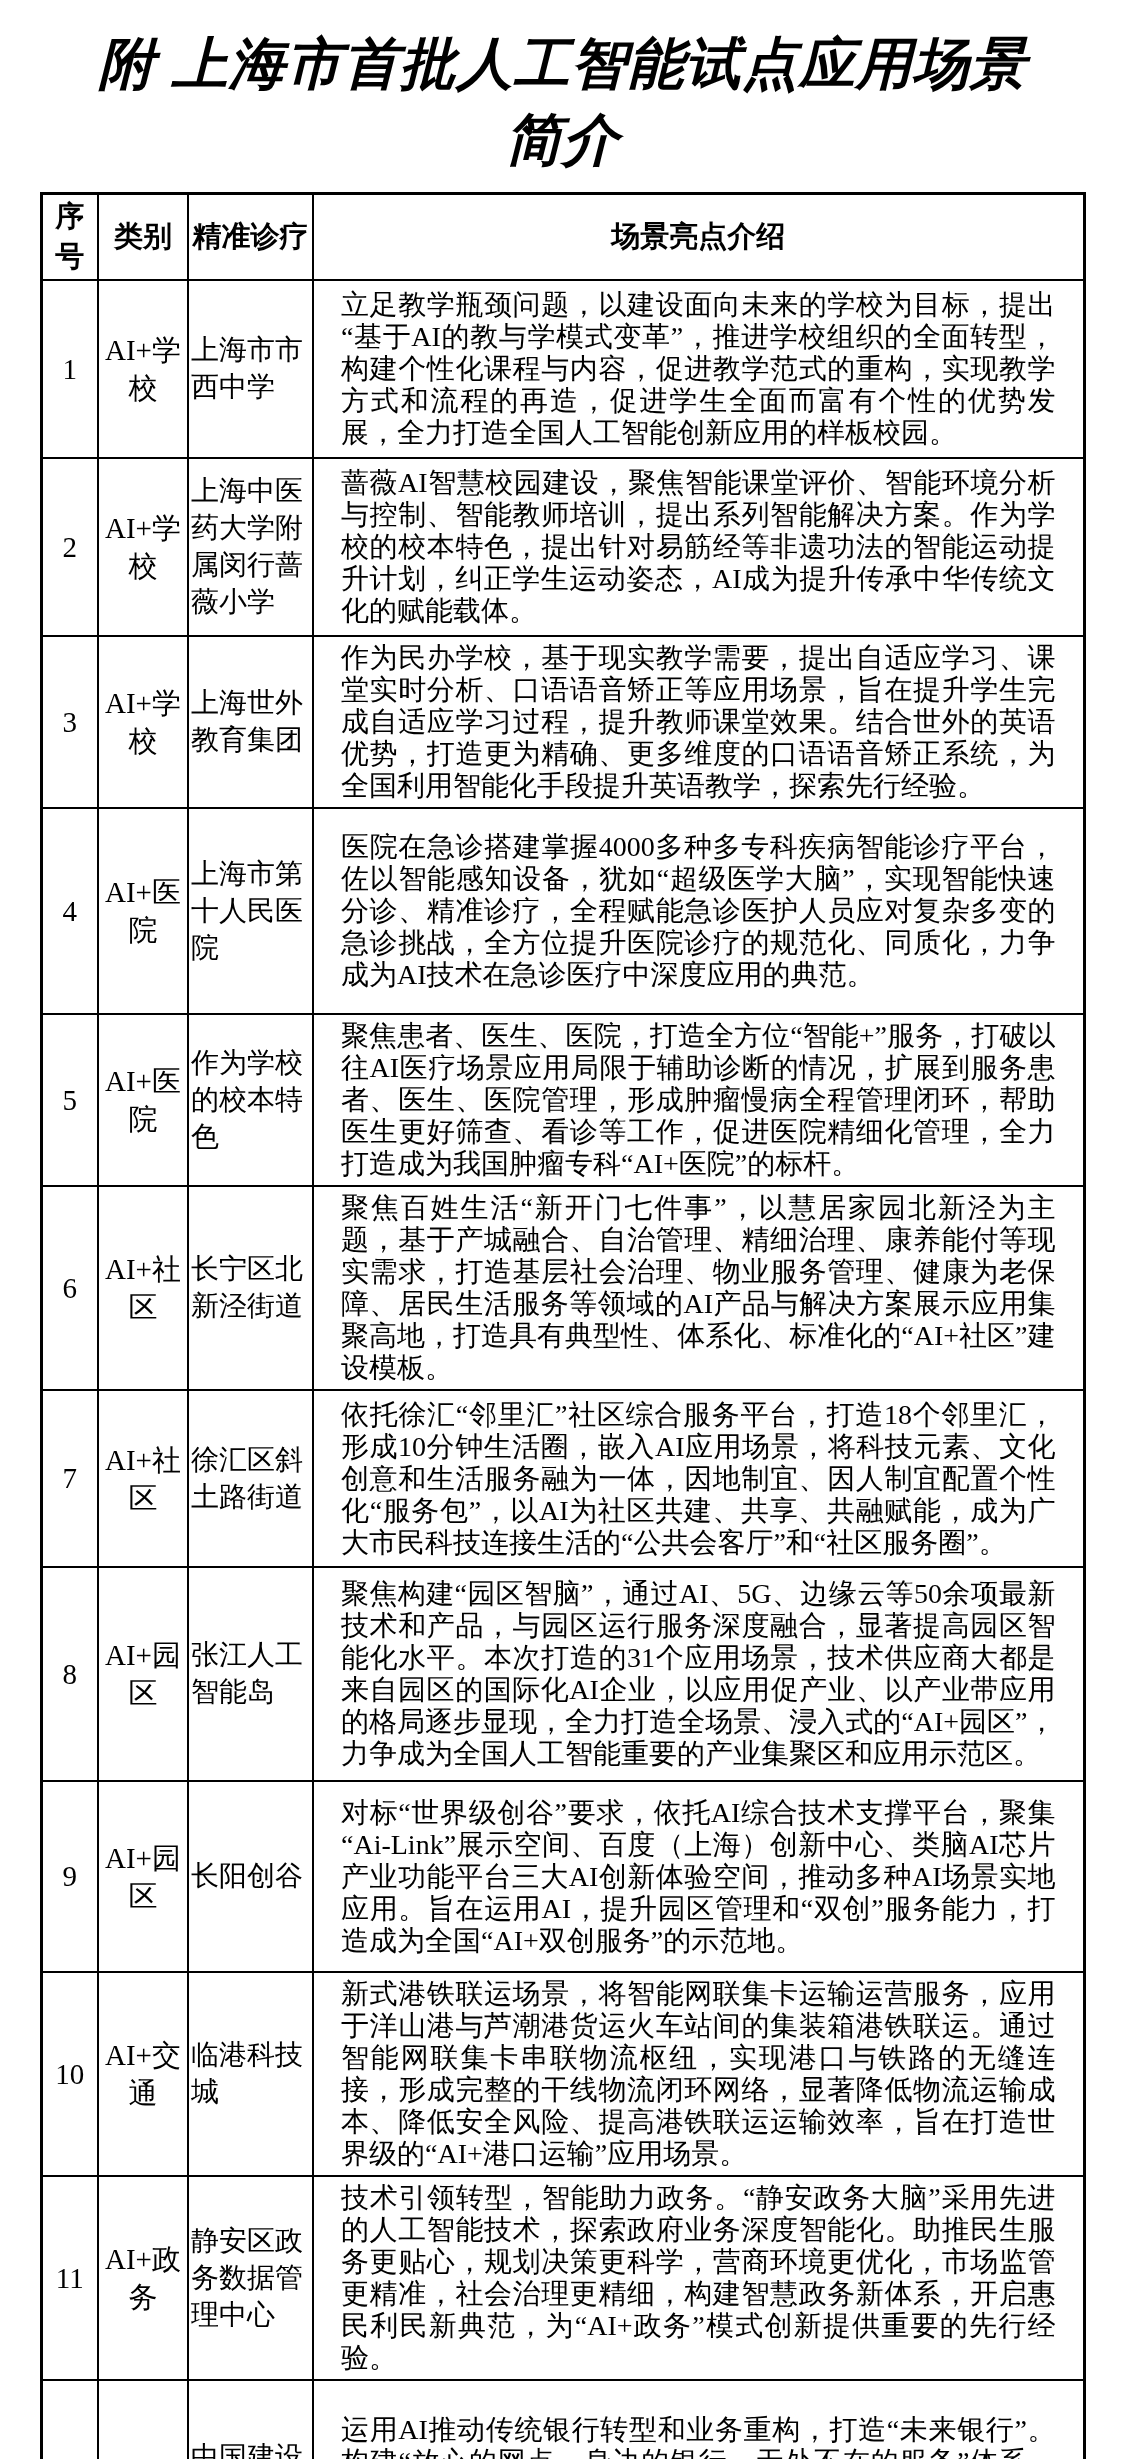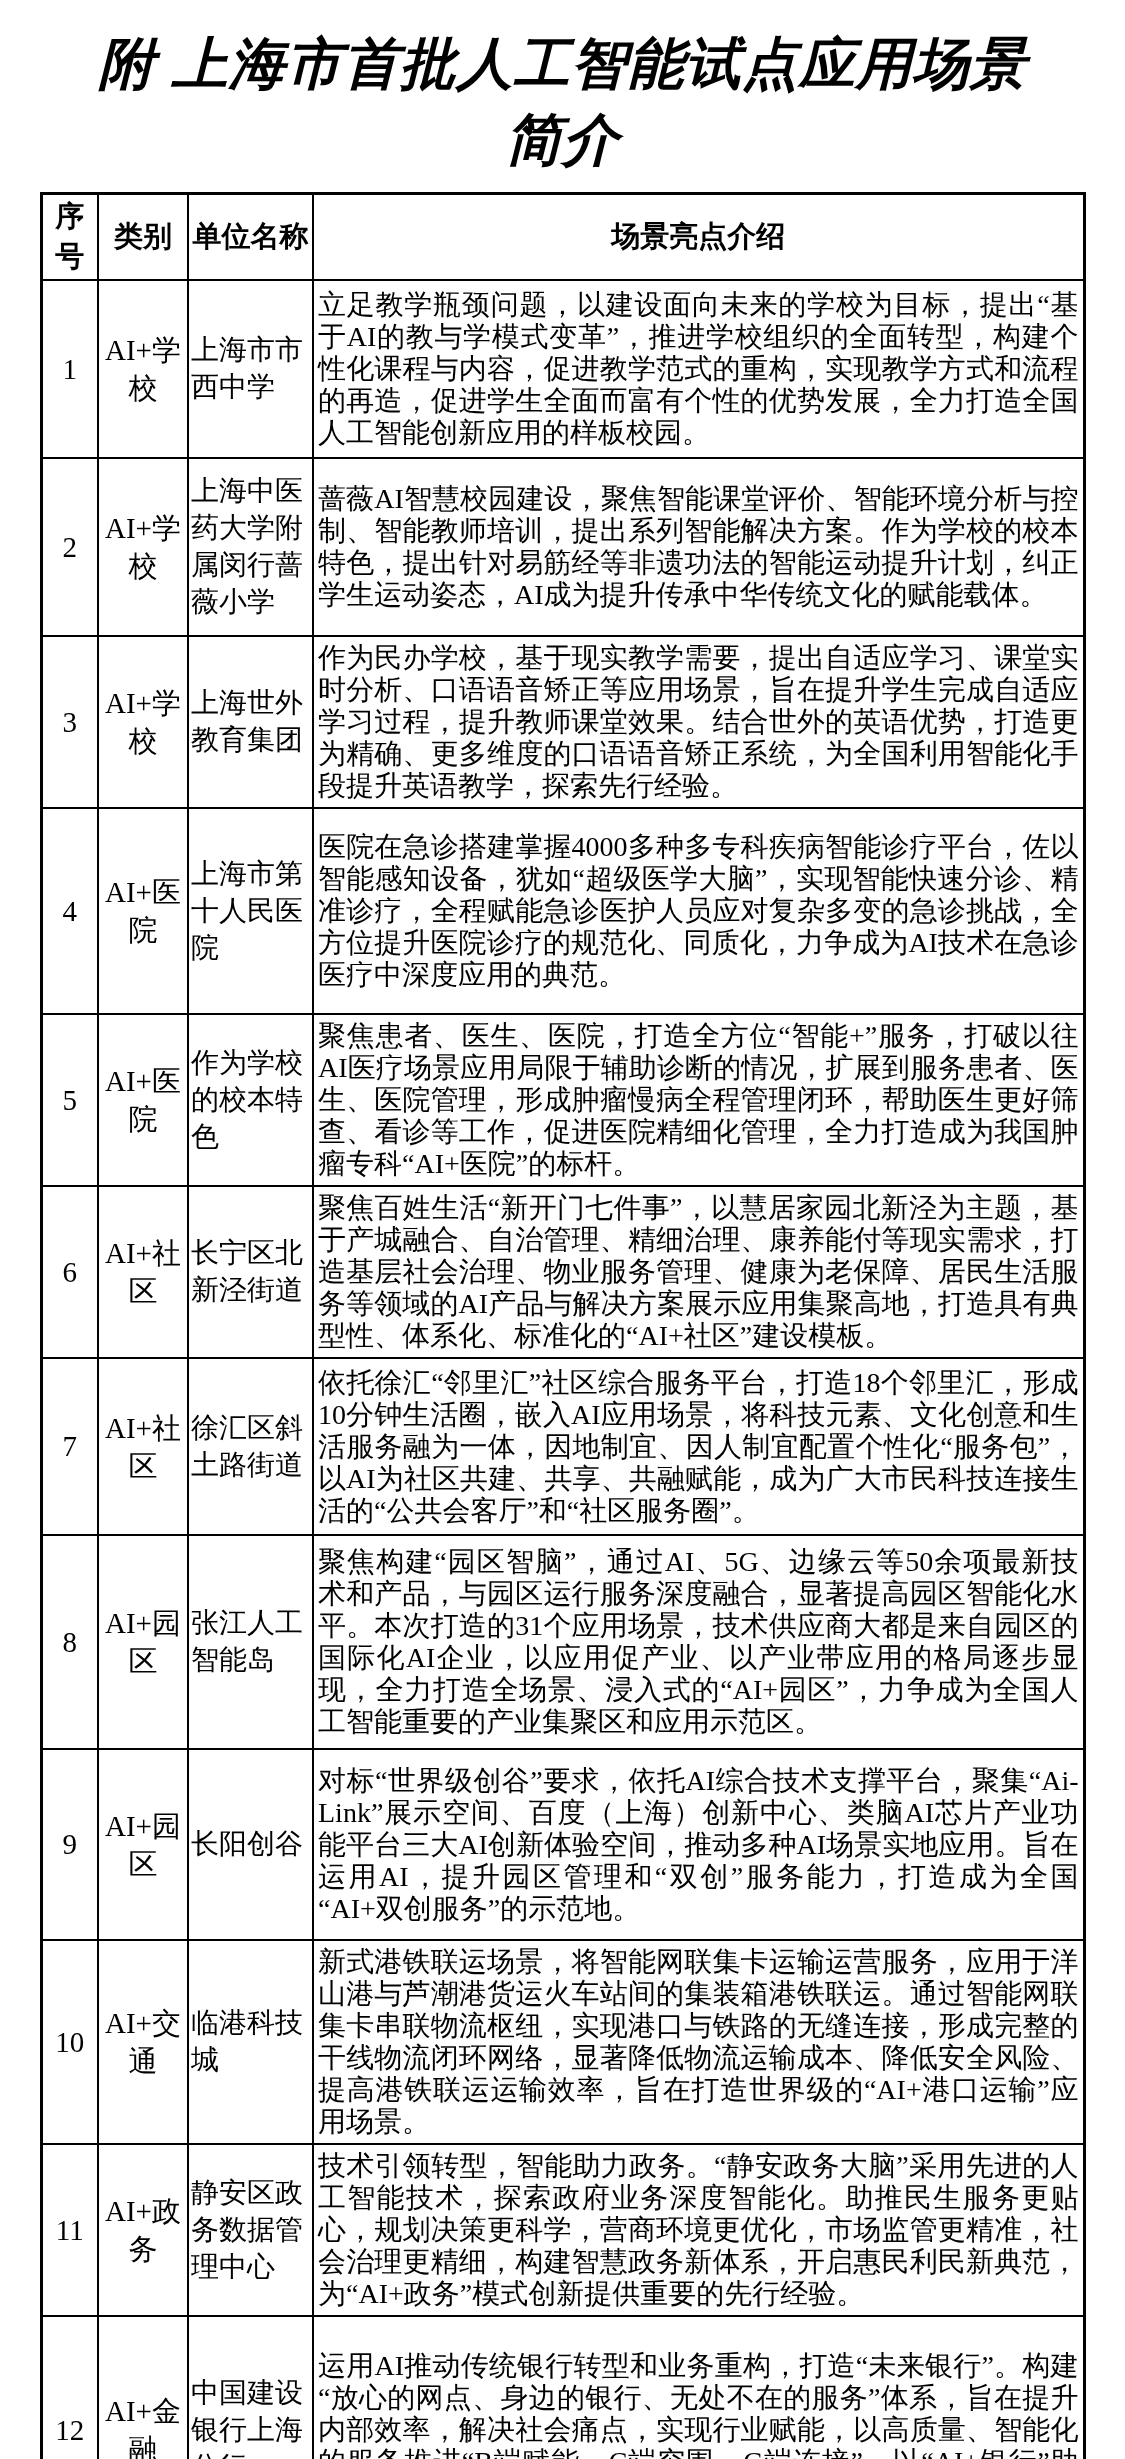--- a/index.html
+++ b/index.html
@@ -58,21 +58,21 @@
     text-align:left;
     font-size:28px;
     line-height:1.32;
     padding:2px 2px;
   }
   td.desc{
     font-size:28px;
     line-height:32px;
     text-align:justify;
     text-justify:inter-ideograph;
-    padding:5px 4px;
+    padding:5px 27px;
   }
   tbody tr:nth-child(1){height:178px;}
   tbody tr:nth-child(2){height:178px;}
   tbody tr:nth-child(3){height:164px;}
   tbody tr:nth-child(4){height:206px;}
   tbody tr:nth-child(5){height:167px;}
   tbody tr:nth-child(6){height:171px;}
   tbody tr:nth-child(7){height:177px;}
   tbody tr:nth-child(8){height:214px;}
   tbody tr:nth-child(9){height:191px;}
@@ -91,21 +91,21 @@
     <colgroup>
       <col style="width:57px">
       <col style="width:90px">
       <col style="width:125px">
       <col style="width:771px">
     </colgroup>
     <thead>
       <tr>
         <th>序号</th>
         <th>类别</th>
-        <th>单位名称</th>
+        <th>精准诊疗</th>
         <th>场景亮点介绍</th>
       </tr>
     </thead>
     <tbody id="table-body">
         <tr>
           <td class="no">1</td>
           <td class="cat">AI+学校</td>
           <td class="unit">上海市市西中学</td>
           <td class="desc">立足教学瓶颈问题，以建设面向未来的学校为目标，提出“基于AI的教与学模式变革”，推进学校组织的全面转型，构建个性化课程与内容，促进教学范式的重构，实现教学方式和流程的再造，促进学生全面而富有个性的优势发展，全力打造全国人工智能创新应用的样板校园。</td>
         </tr>

